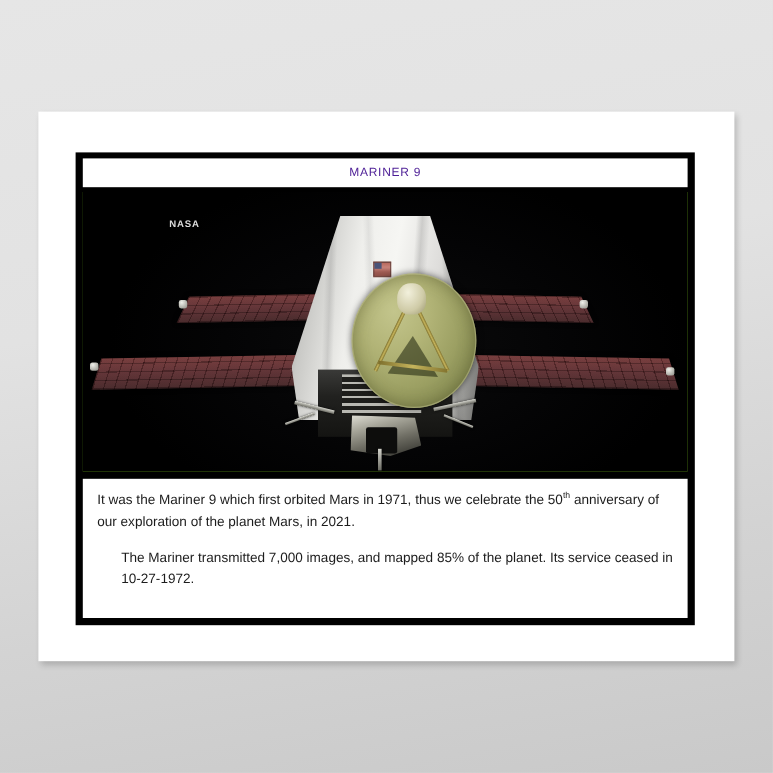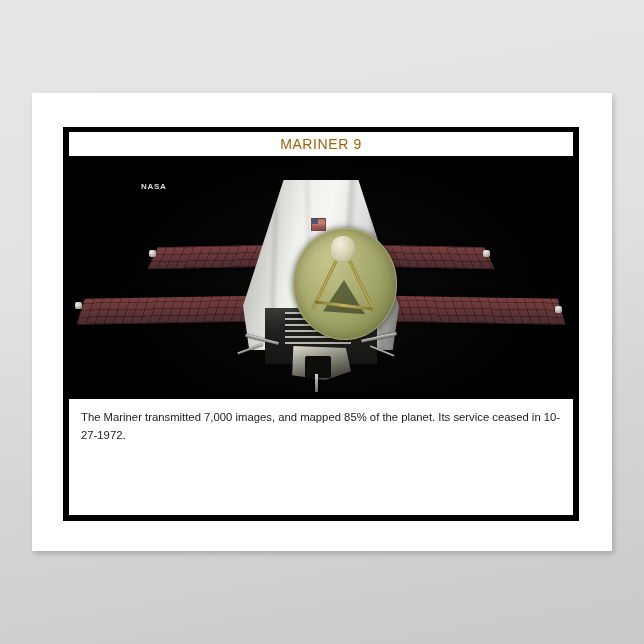--- a/index.html
+++ b/index.html
@@ -41,23 +41,23 @@
   #title-strip {
     position: absolute;
     left: 6px; top: 5px;
     width: 504px; height: 24px;
     background: #ffffff;
     display: flex;
     align-items: center;
     justify-content: center;
   }
   #title-text {
-    font-size: 14px;
+    font-size: 10px;
     letter-spacing: 0.6px;
-    color: #a16207;
+    color: #4c1d95;
     font-family: "Liberation Sans", sans-serif;
   }
 
   
   #photo {
     position: absolute;
     left: 6px; top: 33px;
     width: 504px; height: 233px;
     background: #4d7c0f;
     overflow: hidden;
@@ -235,21 +235,21 @@
     box-sizing: border-box;
     padding: 9px 12px 8px 12px;
   }
   #caption p {
     margin: 0 0 11px 0;
     font-size: 11.3px;
     line-height: 1.62;
     color: #1c1c1c;
     font-family: "Liberation Sans", sans-serif;
   }
-  #caption p:last-child { margin-bottom: 0; }
+  #caption p:last-child { margin-bottom: 0; margin-left: 20px; }
   sup { font-size: 0.64em; vertical-align: super; line-height: 0; }
 </style>
 </head>
 <body>
 
 <div id="backdrop"></div>
 
 <div id="poster">
 
   <div id="frame">
@@ -297,17 +297,18 @@
         <div id="dish-rim"></div>
         <div id="feed-shadow"></div>
         <div id="feed-a"></div>
         <div id="feed-b"></div>
         <div id="feed-c"></div>
         <div id="feed-horn"></div>
       </div>
     </div>
 
     <div id="caption">
+      <p><span>It was the Mariner 9 which first orbited Mars in 1971, thus we celebrate the 50</span><sup>th</sup><span> anniversary of our exploration of the planet Mars, in 2021.</span></p>
       <p>The Mariner transmitted 7,000 images, and mapped 85% of the planet. Its service ceased in 10-27-1972.</p>
     </div>
 
   </div>
 </div>
 
 </body></html>

